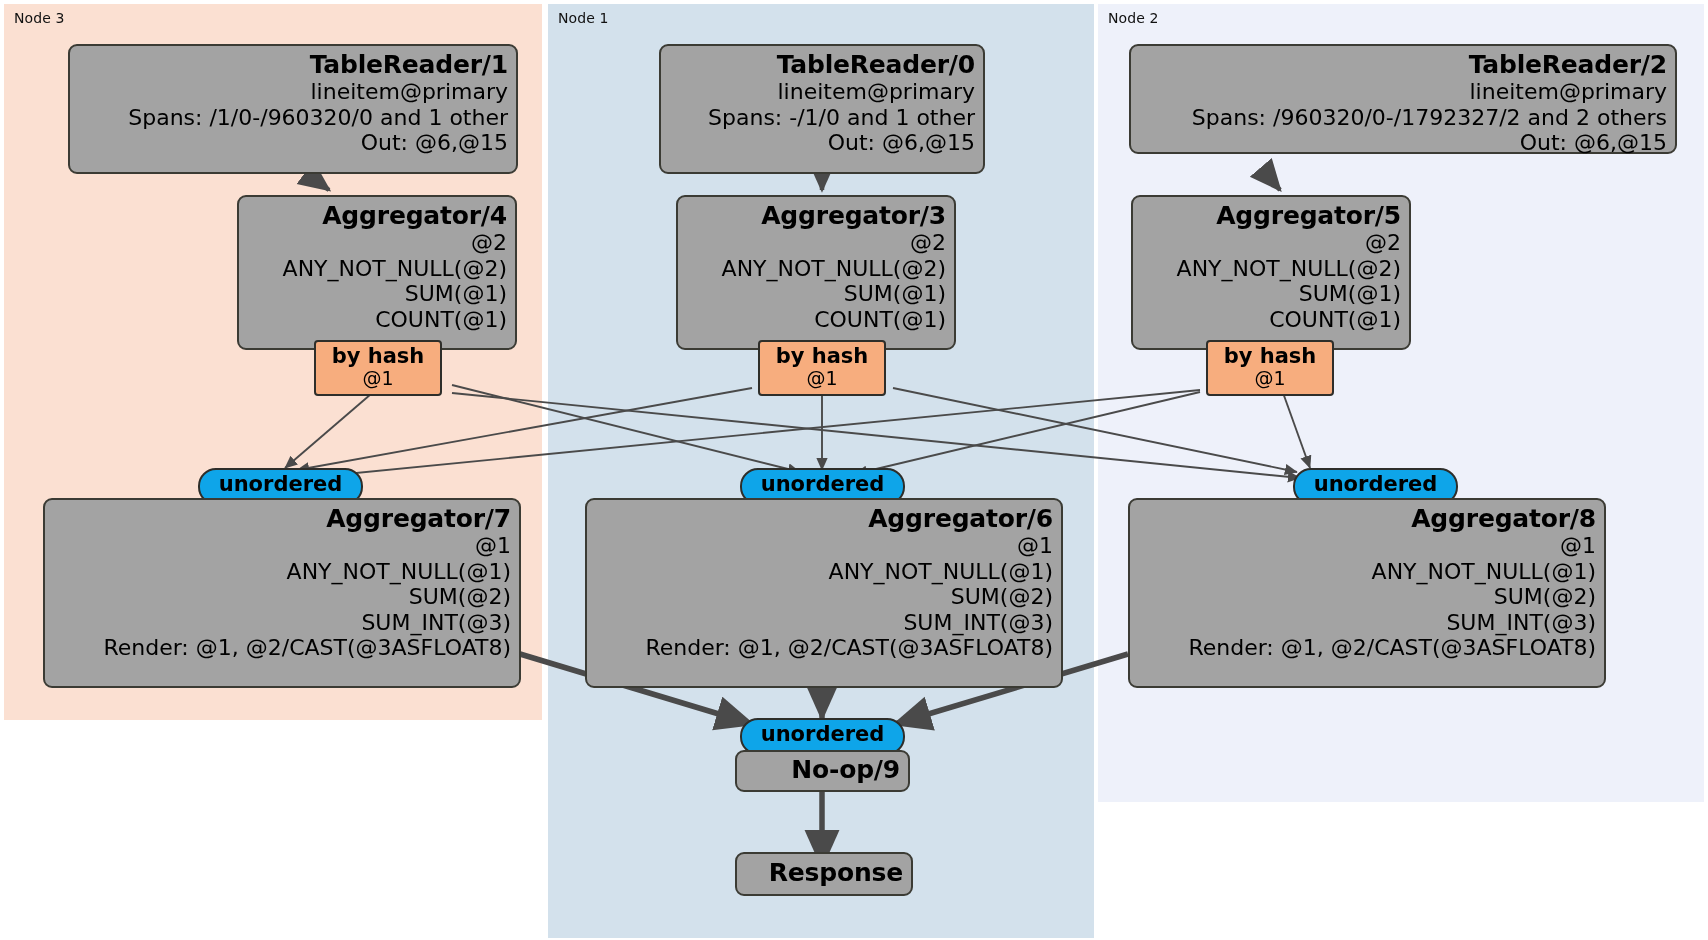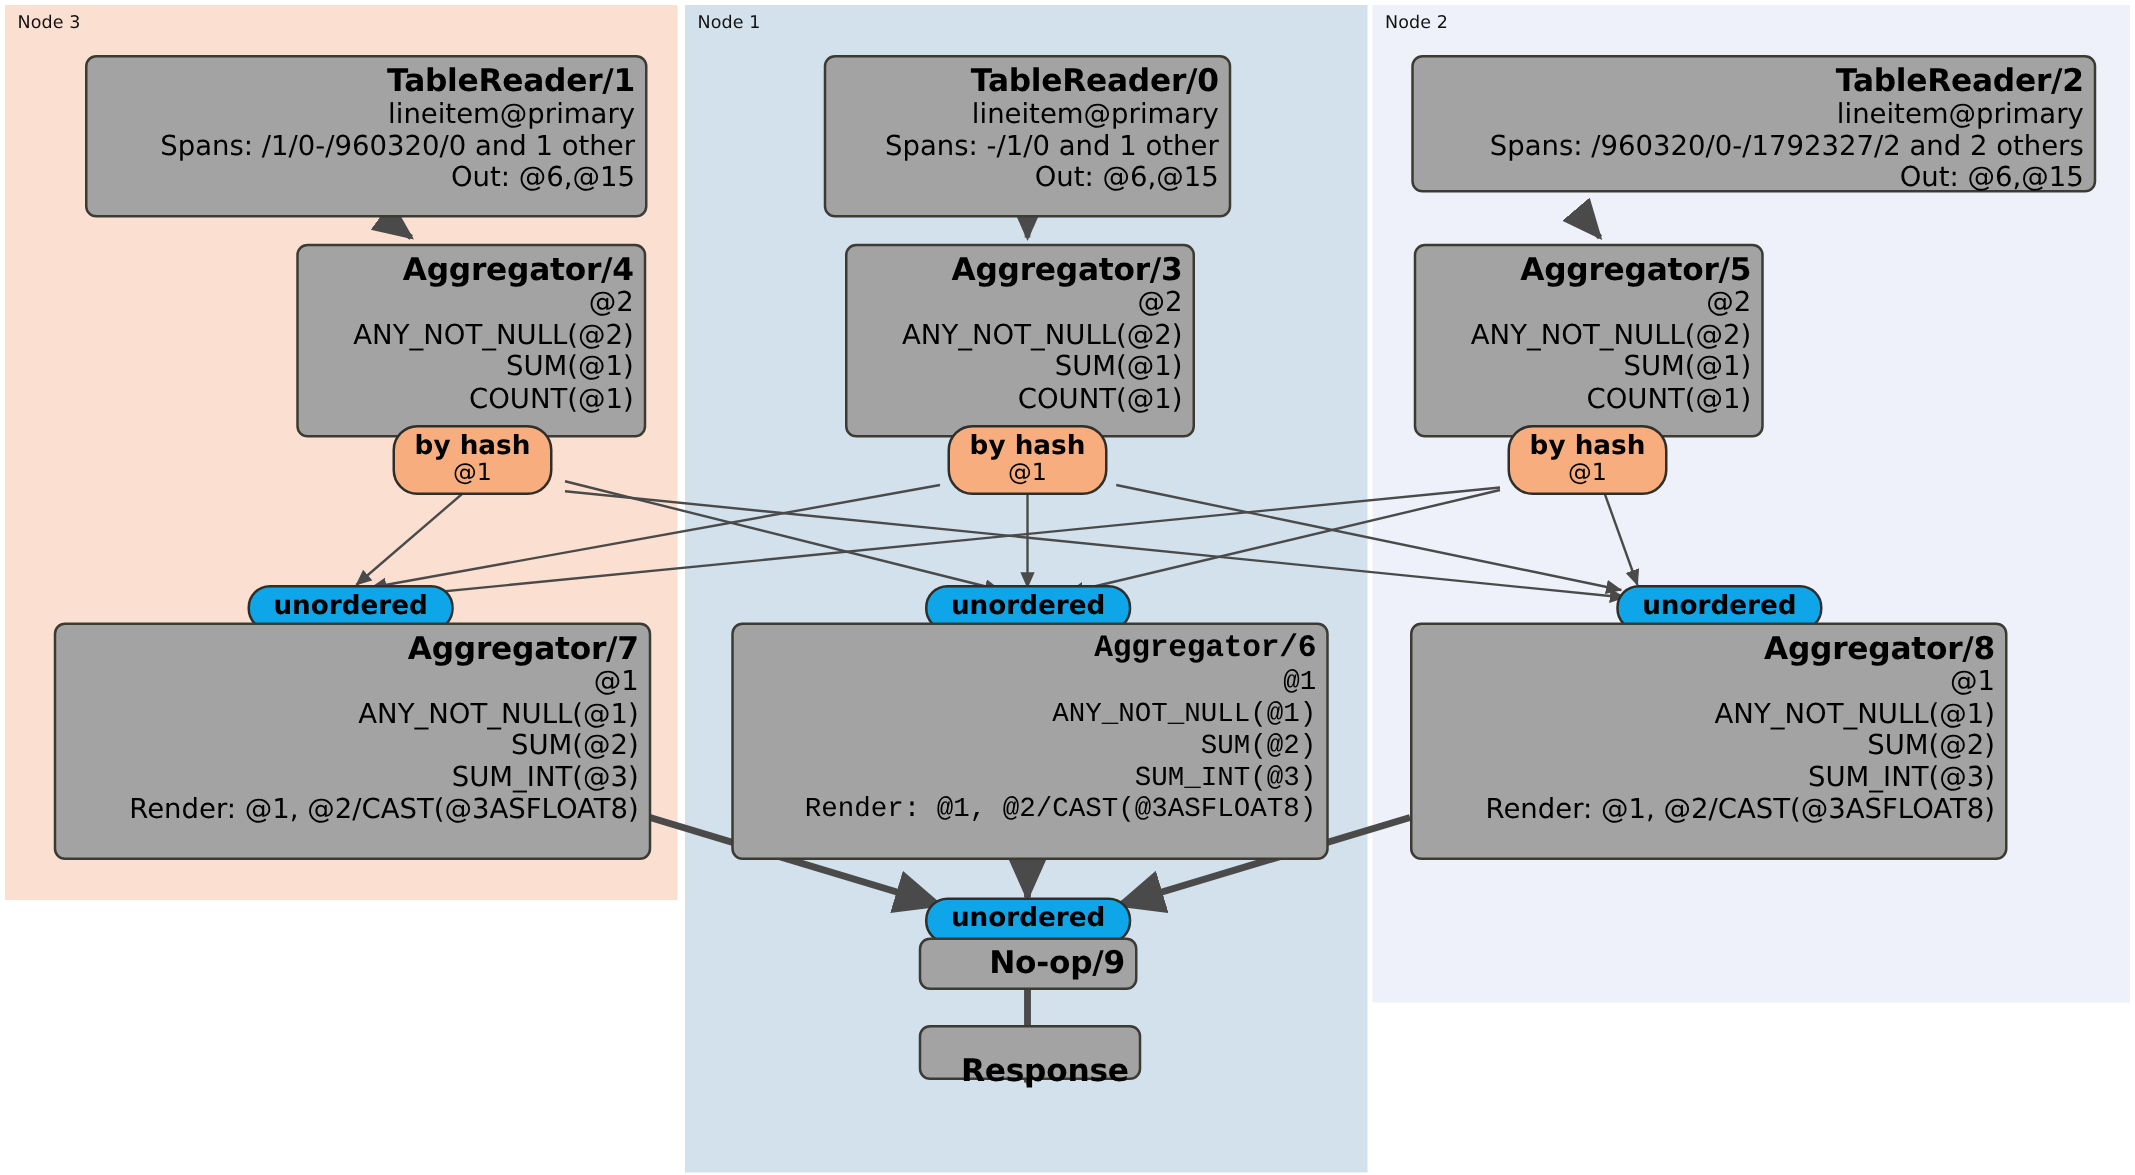--- a/index.html
+++ b/index.html
@@ -37,21 +37,21 @@
 
   
   .pill{
     position:absolute;box-sizing:border-box;
     border:2px solid #2e2e2a;border-radius:14px;
     text-align:center;color:#000;line-height:1.08;
     padding:3px 12px 4px 12px;white-space:nowrap;
   }
   .pill .ptitle{font-weight:bold;font-size:21px;}
   .pill .pline{font-size:19px;font-weight:400;}
-  .pill.hash{background:#f7ad7e;border-radius:20px;}
+  .pill.hash{background:#f7ad7e;border-radius:4px;}
   .pill.unordered{background:#0ea5e9;border-radius:18px;}
 </style>
 </head>
 <body>
 
 <div id="stage">
 
   <div class="node-panel" id="panel-node3">
     <div class="node-label">Node 3</div>
   </div>
@@ -175,21 +175,21 @@
 
   <div class="box" id="agg7" style="left:43px;top:498px;width:478px;height:190px;">
     <div class="title">Aggregator/7</div>
     <div class="line">@1</div>
     <div class="line">ANY_NOT_NULL(@1)</div>
     <div class="line">SUM(@2)</div>
     <div class="line">SUM_INT(@3)</div>
     <div class="line">Render: @1, @2/CAST(@3ASFLOAT8)</div>
   </div>
 
-  <div class="box" id="agg6" style="left:585px;top:498px;width:478px;height:190px;font-family:Liberation Mono, monospace;">
+  <div class="box" id="agg6" style="left:585px;top:498px;width:478px;height:190px;">
     <div class="title">Aggregator/6</div>
     <div class="line">@1</div>
     <div class="line">ANY_NOT_NULL(@1)</div>
     <div class="line">SUM(@2)</div>
     <div class="line">SUM_INT(@3)</div>
     <div class="line">Render: @1, @2/CAST(@3ASFLOAT8)</div>
   </div>
 
   <div class="box" id="agg8" style="left:1128px;top:498px;width:478px;height:190px;">
     <div class="title">Aggregator/8</div>
@@ -201,17 +201,17 @@
   </div>
 
   <div class="pill unordered" style="left:740px;top:718px;width:165px;height:37px;">
     <div class="ptitle">unordered</div>
   </div>
 
   <div class="box" id="noop9" style="left:735px;top:750px;width:175px;height:42px;padding-top:3px;">
     <div class="title">No-op/9</div>
   </div>
 
-  <div class="box" id="response" style="left:735px;top:820px;width:178px;height:44px;padding-top:20px;">
+  <div class="box" id="response" style="left:735px;top:852px;width:178px;height:44px;padding-top:4px;">
     <div class="title">Response</div>
   </div>
 
 </div>
 
 </body></html>

